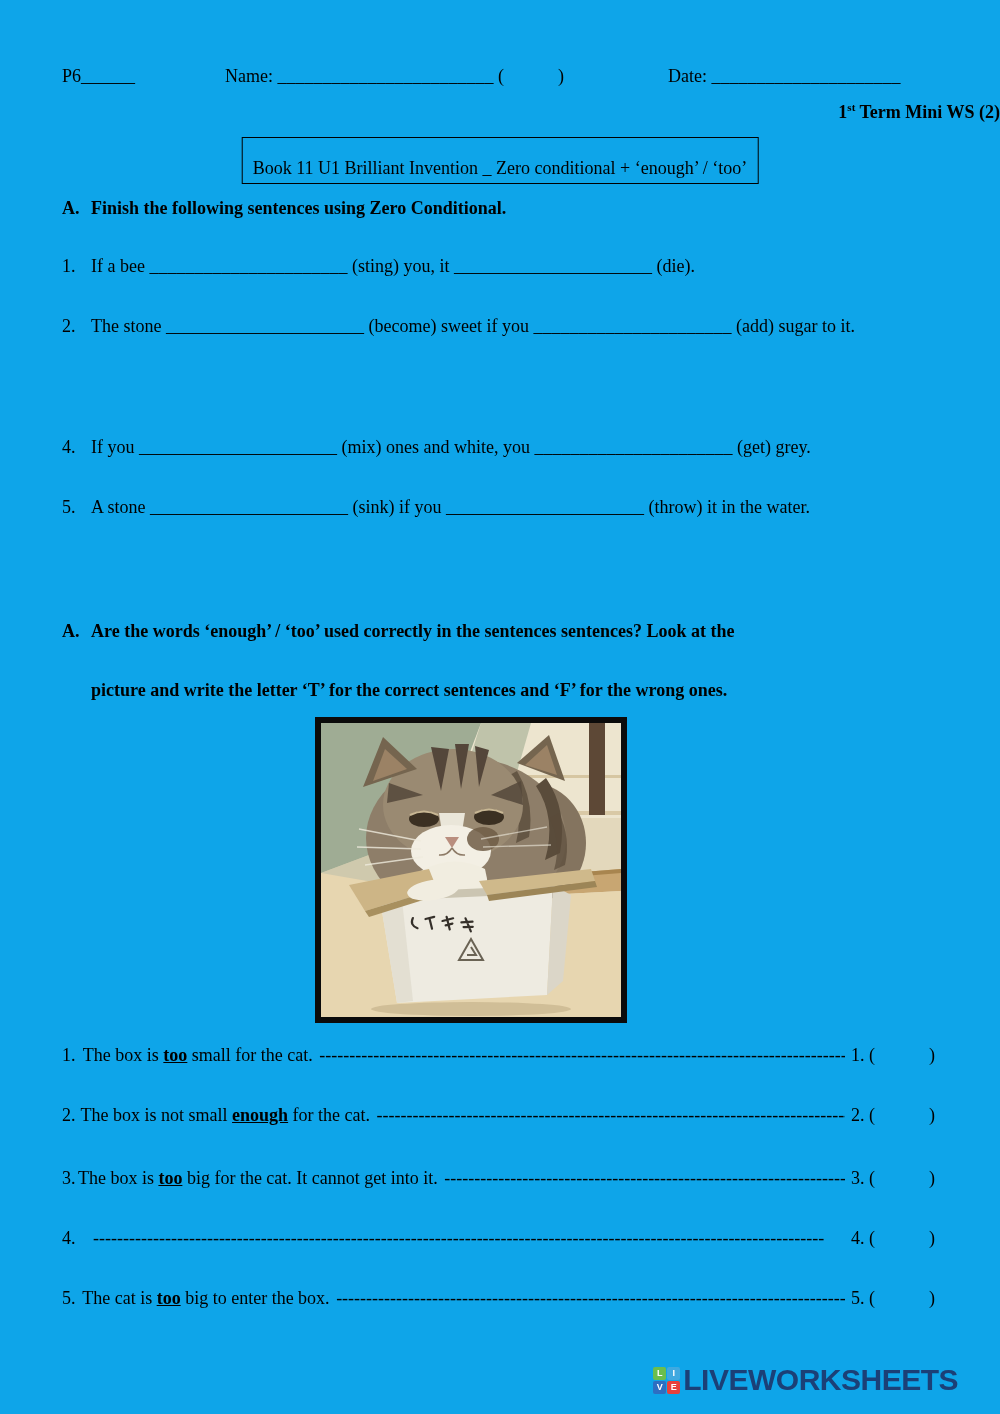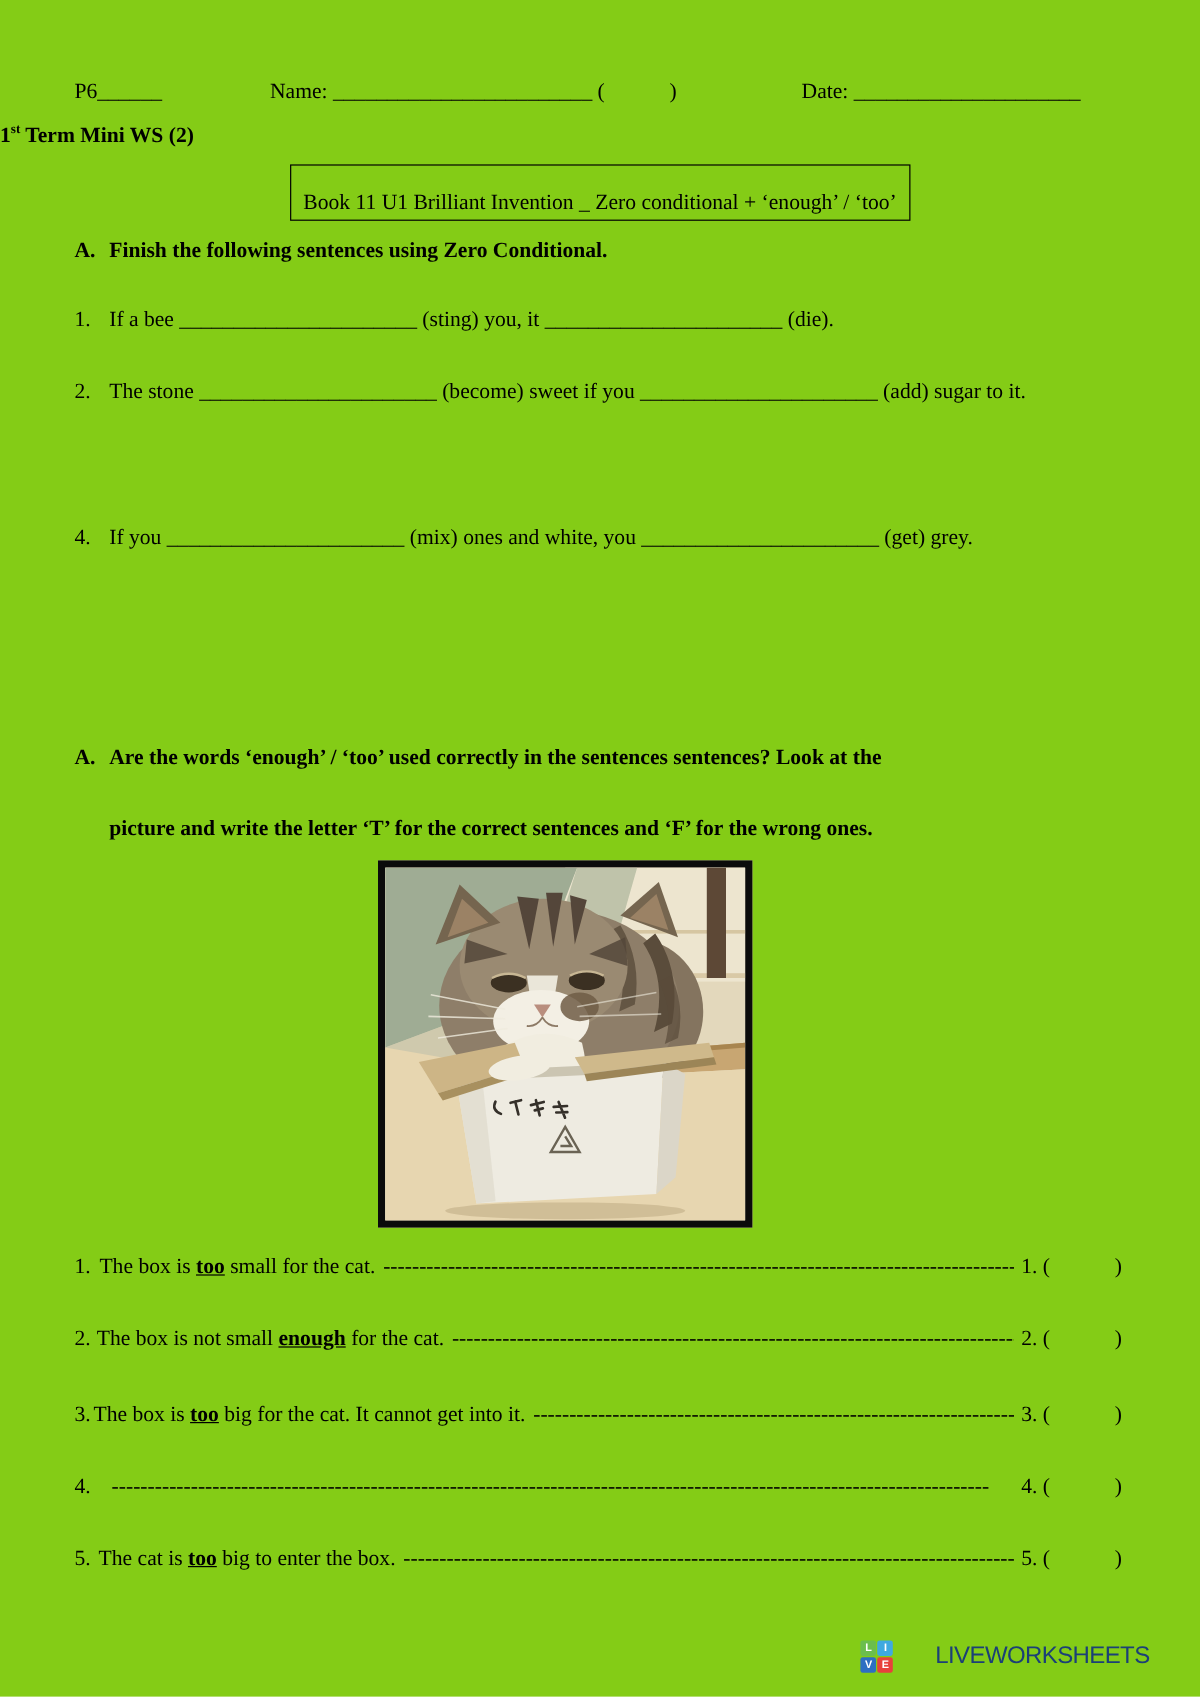--- a/index.html
+++ b/index.html
@@ -1,29 +1,29 @@
 <!DOCTYPE html>
 <html><head>
 <meta charset="utf-8">
 <style>
   html,body{margin:0;padding:0;background:#ffffff;}
   .page{
     position:relative;
     width:1000px;height:1414px;
-    background:#84cc16;
+    background:#0ea5e9;
     font-family:"Liberation Serif", serif;
     font-size:18px;line-height:24px;color:#000;
     overflow:hidden;
   }
   .abs{position:absolute;}
   .line{white-space:pre;}
   .bold{font-weight:bold;}
   .num{display:inline-block;width:29px;white-space:pre;}
   .ordinal{vertical-align:super;font-size:11px;font-weight:bold;line-height:0;}
-  .center{left:0;width:100%;text-align:left;}
+  .center{left:0;width:100%;text-align:right;}
   .subtitle-box{
     left:50%;transform:translateX(-50%);
     border:1.5px solid #000;
     padding:18px 10px 3px 10px;
     white-space:pre;
   }
   .kw{font-weight:bold;text-decoration:underline;}
   .b-item{
     position:absolute;left:62px;width:873px;
     display:flex;align-items:baseline;
@@ -51,41 +51,42 @@
     grid-template-columns:13px 13px;
     grid-template-rows:13px 13px;
     gap:1px;
   }
   .logo-tile{
     width:13px;height:13px;border-radius:2px;
     color:#fff;font-weight:bold;font-size:9px;line-height:13px;
     text-align:center;
   }
   .logo-text{
-    font-weight:normal;font-size:20px;letter-spacing:-0.5px;line-height:28px;margin-left:32px;
+    font-weight:bold;font-size:30px;letter-spacing:-0.5px;line-height:28px;
   }
 </style>
 </head>
 <body>
 
 <div class="page">
 
   <span class="abs line" style="left:62px;top:64px;">P6______</span>
   <span class="abs line" style="left:225px;top:64px;"><span>Name:</span><span> </span><span>________________________</span><span> </span><span>(&nbsp;&nbsp;&nbsp;&nbsp;&nbsp;&nbsp;&nbsp;&nbsp;&nbsp;&nbsp;&nbsp;&nbsp;)</span></span>
   <span class="abs line" style="left:668px;top:64px;"><span>Date:</span><span> </span><span>_____________________</span></span>
 
   <div class="abs center bold" style="top:100px;"><span>1</span><span class="ordinal">st</span><span> Term Mini WS (2)</span></div>
 
   <div class="abs subtitle-box" style="top:137px;">Book 11 U1 Brilliant Invention _ Zero conditional + ‘enough’ / ‘too’</div>
 
   <div class="abs line bold" style="left:62px;top:196px;"><span class="num">A.</span><span>Finish the following sentences using Zero Conditional.</span></div>
 
   <div class="abs line" style="left:62px;top:254px;"><span class="num">1.</span><span>If a bee </span><span>______________________</span><span> (sting) you, it </span><span>______________________</span><span> (die).</span></div>
   <div class="abs line" style="left:62px;top:314px;"><span class="num">2.</span><span>The stone </span><span>______________________</span><span> (become) sweet if you </span><span>______________________</span><span> (add) sugar to it.</span></div>
   <div class="abs line" style="left:62px;top:435px;"><span class="num">4.</span><span>If you </span><span>______________________</span><span> (mix) ones and white, you </span><span>______________________</span><span> (get) grey.</span></div>
+  <div class="abs line" style="left:62px;top:495px;"><span class="num">5.</span><span>A stone </span><span>______________________</span><span> (sink) if you </span><span>______________________</span><span> (throw) it in the water.</span></div>
 
   <div class="abs line bold" style="left:62px;top:619px;"><span class="num">A.</span><span>Are the words ‘enough’ / ‘too’ used correctly in the sentences sentences? Look at the</span></div>
   <div class="abs line bold" style="left:91px;top:678px;text-align:right;">picture and write the letter ‘T’ for the correct sentences and ‘F’ for the wrong ones.</div>
 
   <div class="photo-frame">
     <svg viewBox="0 0 300 294" preserveAspectRatio="none">
 
       <rect x="0" y="0" width="300" height="294" fill="#E3D8BC"></rect>
       <rect x="150" y="0" width="150" height="95" fill="#EDE5CF"></rect>
       <rect x="150" y="52" width="150" height="3" fill="#D6C6A2"></rect>

